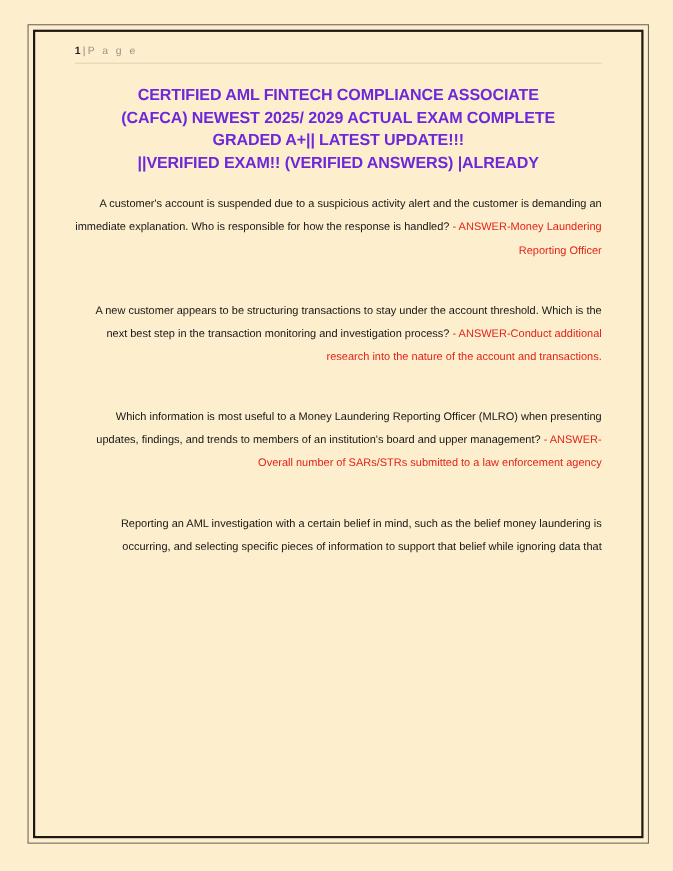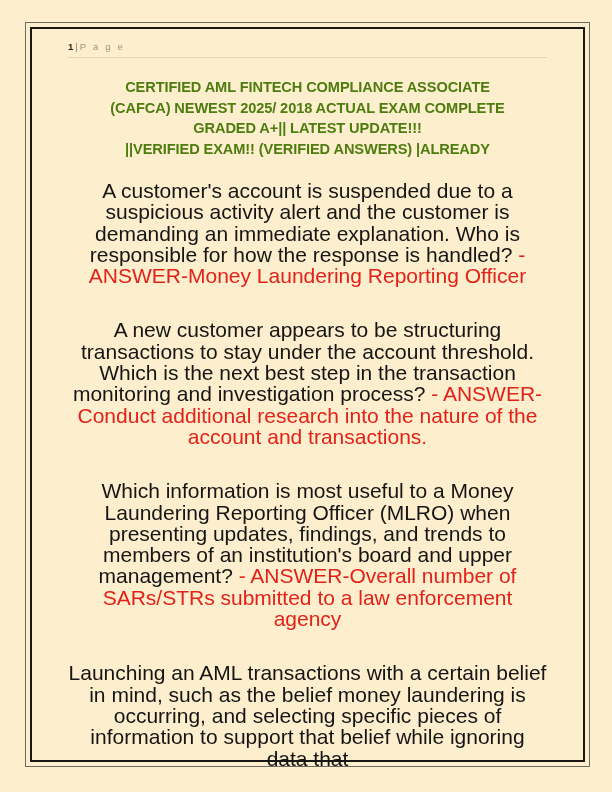--- a/index.html
+++ b/index.html
@@ -84,38 +84,38 @@
     margin-top: 3px;
     height: 1px;
     background: #e3d5b4;
     width: 100%;
   }
 
   
   .doc-title {
     margin: 19px 34px 0 34px;
     text-align: center;
-    color: #4d7c0f;
+    color: #6d28d9;
     font-weight: bold;
     font-size: 14.6px;
     line-height: 20.5px;
     letter-spacing: -0.1px;
   }
   .doc-title .tline { display: block; }
 
   
   .qa-list {
     margin: 16px 30px 0 30px;
   }
   .qa-block {
-    font-size: 21px;
+    font-size: 10px;
     line-height: 21.3px;
     color: #1a1a1a;
     margin-bottom: 33px;
-    text-align: center;
+    text-align: right;
   }
   .qa-block:last-child { margin-bottom: 0; }
   .q-text { color: #151515; }
   .a-text { color: #e32119; }
 </style>
 </head>
 <body>
 
 <div class="page">
 
@@ -124,32 +124,32 @@
 
   <div class="content">
 
     <div class="page-header">
       <div class="header-line"><span class="header-num">1</span><span class="header-sep">|</span><span class="header-word">P a g e</span></div>
       <div class="header-rule"></div>
     </div>
 
     <div class="doc-title">
       <span class="tline">CERTIFIED AML FINTECH COMPLIANCE ASSOCIATE</span>
-      <span class="tline">(CAFCA) NEWEST 2025/ 2018 ACTUAL EXAM COMPLETE</span>
+      <span class="tline">(CAFCA) NEWEST 2025/ 2029 ACTUAL EXAM COMPLETE</span>
       <span class="tline">GRADED A+|| LATEST UPDATE!!!</span>
       <span class="tline">||VERIFIED EXAM!! (VERIFIED ANSWERS) |ALREADY</span>
     </div>
 
     <div class="qa-list">
 
       <p class="qa-block"><span class="q-text">A customer's account is suspended due to a suspicious activity alert and the customer is demanding an immediate explanation. Who is responsible for how the response is handled? </span><span class="a-text">- ANSWER-Money Laundering Reporting Officer</span></p>
 
       <p class="qa-block"><span class="q-text">A new customer appears to be structuring transactions to stay under the account threshold. Which is the next best step in the transaction monitoring and investigation process? </span><span class="a-text">- ANSWER-Conduct additional research into the nature of the account and transactions.</span></p>
 
       <p class="qa-block"><span class="q-text">Which information is most useful to a Money Laundering Reporting Officer (MLRO) when presenting updates, findings, and trends to members of an institution's board and upper management? </span><span class="a-text">- ANSWER-Overall number of SARs/STRs submitted to a law enforcement agency</span></p>
 
 
-      <p class="qa-block"><span class="q-text">Launching an AML transactions with a certain belief in mind, such as the belief money laundering is occurring, and selecting specific pieces of information to support that belief while ignoring data that</span><span class="a-text"></span></p>
+      <p class="qa-block"><span class="q-text">Reporting an AML investigation with a certain belief in mind, such as the belief money laundering is occurring, and selecting specific pieces of information to support that belief while ignoring data that</span><span class="a-text"></span></p>
 
     </div>
 
   </div>
 </div>
 
 </body></html>

